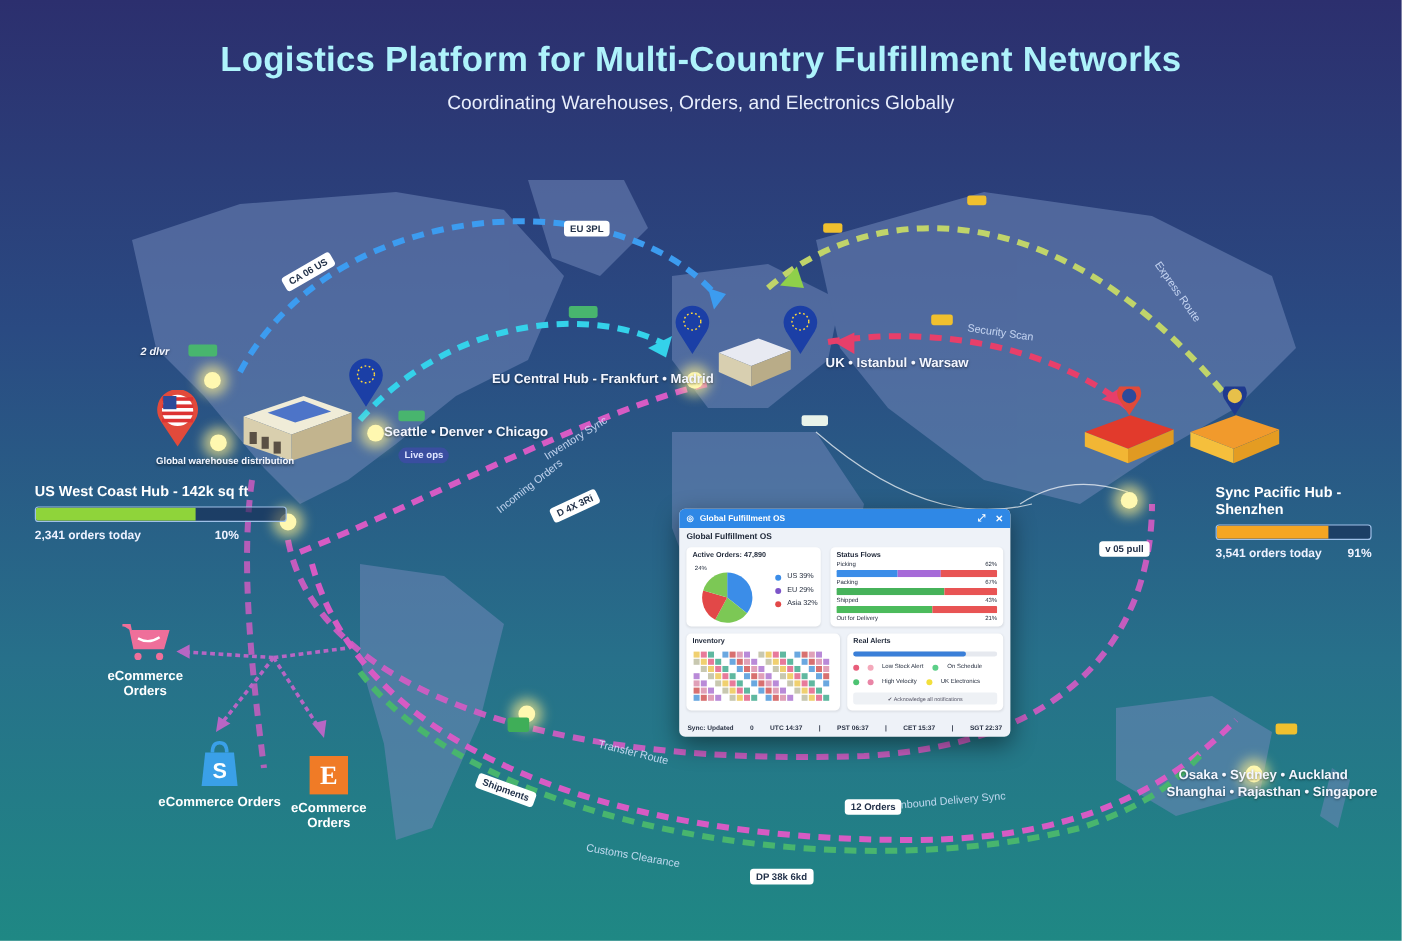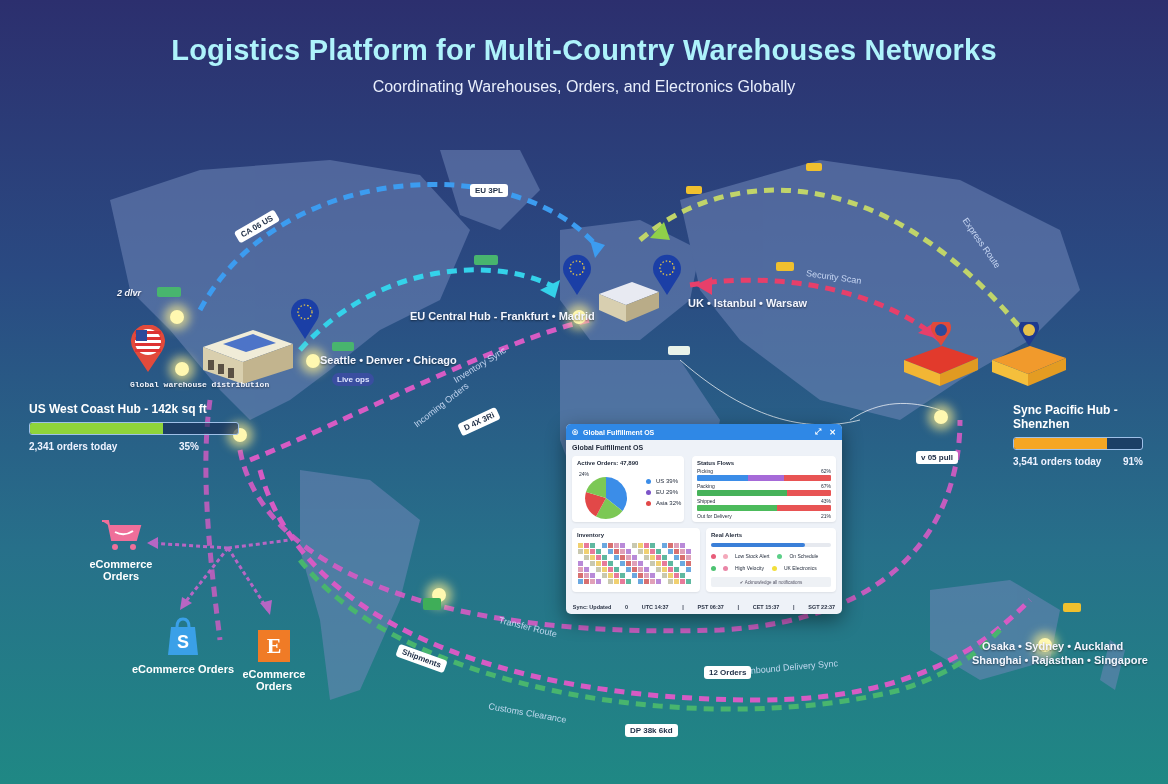--- a/index.html
+++ b/index.html
@@ -105,21 +105,21 @@
   <polygon points="590,240 605,245 595,258" fill="#3c9cf0"></polygon>
   <polygon points="540,290 560,280 555,298" fill="#34d2ea"></polygon>
   <polygon points="650,238 664,222 670,240" fill="#8fd04a"></polygon>
   <polygon points="695,285 712,277 712,295" fill="#e73f6a"></polygon>
   <polygon points="918,333 935,322 942,340" fill="#e73f6a"></polygon>
 
   <path d="M680 360 C 760 430, 820 430, 860 420" stroke="#ffffff" stroke-width="1" fill="none" opacity=".7"></path>
   <path d="M850 420 C 880 400, 910 400, 940 410" stroke="#ffffff" stroke-width="1" fill="none" opacity=".7"></path>
 </svg>
 
-<div class="title">Logistics Platform for Multi-Country Warehouses Networks</div>
+<div class="title">Logistics Platform for Multi-Country Fulfillment Networks</div>
 <div class="subtitle">Coordinating Warehouses, Orders, and Electronics Globally</div>
 
 <div class="glow" style="left:170px;top:310px"></div>
 <div class="glow" style="left:175px;top:362px"></div>
 <div class="glow" style="left:306px;top:354px"></div>
 <div class="glow" style="left:233px;top:428px"></div>
 <div class="glow" style="left:572px;top:310px"></div>
 <div class="glow" style="left:934px;top:410px"></div>
 <div class="glow" style="left:1038px;top:638px"></div>
 <div class="glow" style="left:432px;top:588px"></div>
@@ -174,37 +174,37 @@
 </svg>
 <svg class="pin" style="left:990px;top:322px" width="78" height="66" viewBox="0 0 78 66">
   <path d="M39 24 L30 10 A10 10 0 1 1 48 10 Z" fill="#1f3a8e"></path>
     <circle cx="39" cy="8" r="6" fill="#e7c04a"></circle>
   <polygon points="2,38 40,24 76,36 38,52" fill="#f19a2c"></polygon>
   <polygon points="2,38 38,52 38,64 2,50" fill="#f5bf3c"></polygon>
   <polygon points="38,52 76,36 76,48 38,64" fill="#e49c22"></polygon>
 </svg>
 
 <div class="label" style="left:320px;top:354px">Seattle • Denver • Chicago</div>
-<div class="label" style="left:130px;top:380px;font-size:8px;font-family:Liberation Mono, monospace;">Global warehouse distribution</div>
+<div class="label" style="left:130px;top:380px;font-size:8px;">Global warehouse distribution</div>
 <div class="tag" style="left:332px;top:373px;background:#3a4ea0;color:#dfe5ff;border-radius:8px;">Live ops</div>
 <div class="label" style="left:117px;top:288px;font-size:9px;font-style:italic;">2 dlvr</div>
 <div class="label" style="left:410px;top:310px">EU Central Hub - Frankfurt • Madrid</div>
 <div class="label" style="left:688px;top:297px">UK • Istanbul • Warsaw</div>
 <div class="label" style="left:982px;top:640px">Osaka • Sydney • Auckland</div>
 <div class="label" style="left:972px;top:654px">Shanghai • Rajasthan • Singapore</div>
 <div class="tag" style="left:916px;top:451px;">v 05 pull</div>
 
 <div class="hub-card" style="left:29px;top:402px;">
   <div class="name">US West Coast Hub - 142k sq ft</div>
   <div class="bar">
       <div class="fill" style="width:64%;background:#8fd43a"></div>
     </div>
   <div class="row">
       <span>2,341 orders today</span>
-      <span style="margin-right:40px">35%</span>
+      <span style="margin-right:40px">10%</span>
     </div>
 </div>
 
 <div class="hub-card" style="left:1013px;top:403px;width:130px;">
   <div class="name">Sync Pacific Hub - Shenzhen</div>
   <div class="bar">
       <div class="fill" style="width:73%;background:#f5a623"></div>
     </div>
   <div class="row">
       <span>3,541 orders today</span>

